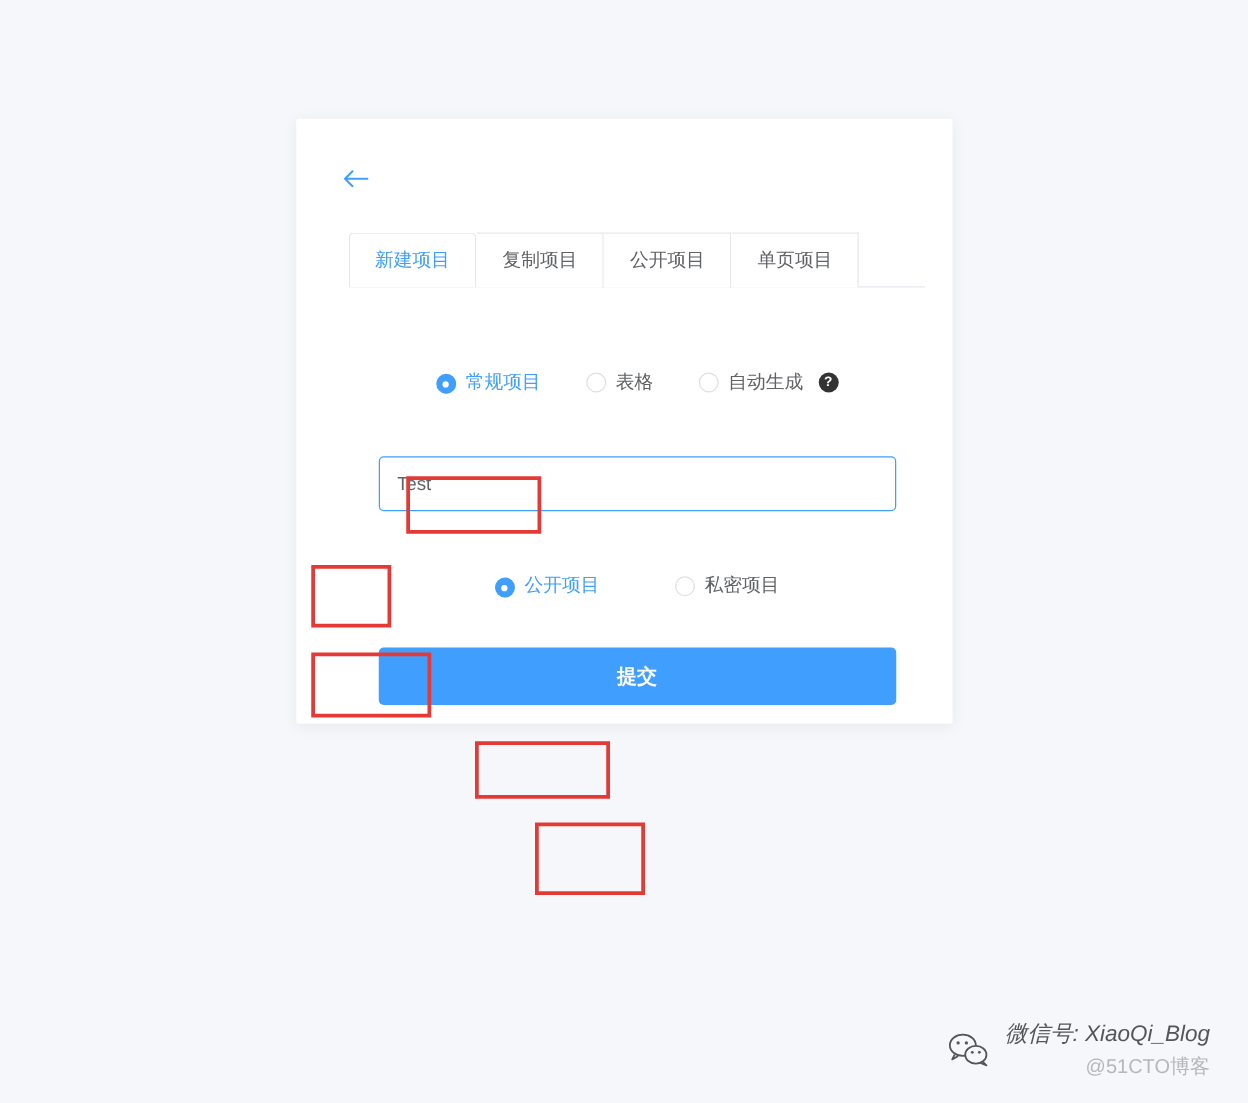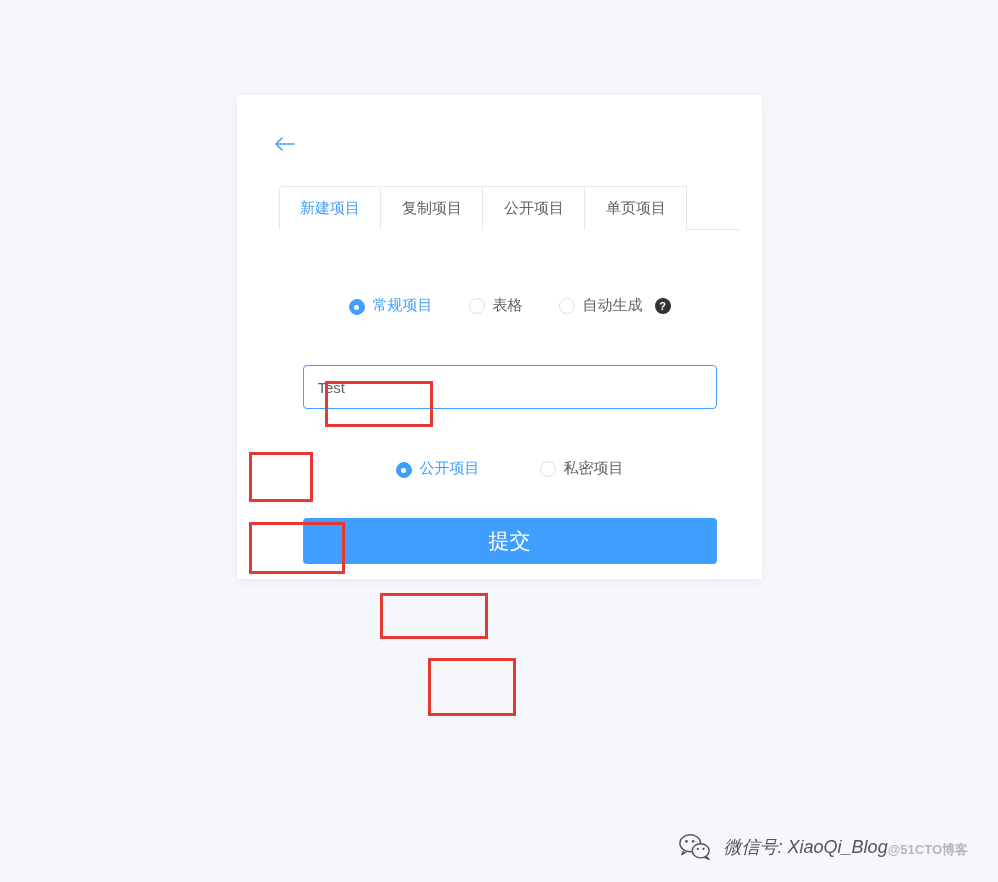--- a/index.html
+++ b/index.html
@@ -121,24 +121,25 @@
       border: 1.5px solid #409eff;
     }
     .text-input::placeholder { color: #c0c4cc; }
     .submit-btn {
       width: 414px;
       height: 46px;
       background: #409eff;
       color: #fff;
       border: none;
       border-radius: 4px;
-      font-size: 21px;
+      font-size: 16px;
       cursor: pointer;
       display: block;
       margin: 0 auto;
+      font-weight: bold;
     }
 
     
     .hl {
       position: absolute;
       border: 3px solid #e53935;
       pointer-events: none;
       z-index: 10;
     }
 
@@ -151,23 +152,23 @@
       align-items: center;
       gap: 12px;
     }
     .wechat-icon {
       width: 34px; height: 34px;
       display: inline-flex;
       align-items: center;
       justify-content: center;
     }
     .wechat-svg { width: 34px; height: 34px; }
-    .footer-text { display: flex; flex-direction: row; align-items: flex-end; }
+    .footer-text { display: flex; flex-direction: column; align-items: flex-end; }
     .footer-line1 { font-size: 18px; color: #555; font-style: italic; }
-    .footer-line2 { font-size: 13px; color: #b7b7b7; margin-top: 4px; font-weight: bold; }
+    .footer-line2 { font-size: 16px; color: #b7b7b7; margin-top: 4px; }
   </style>
 </head>
 <body>
 
 <div class="card">
 
   <div class="back-arrow">
     <svg width="20" height="14" viewBox="0 0 20 14" fill="none">
       <path d="M7 1L1 7L7 13M1 7H19" stroke="#409eff" stroke-width="1.6" stroke-linecap="round" stroke-linejoin="round"></path>
     </svg>

